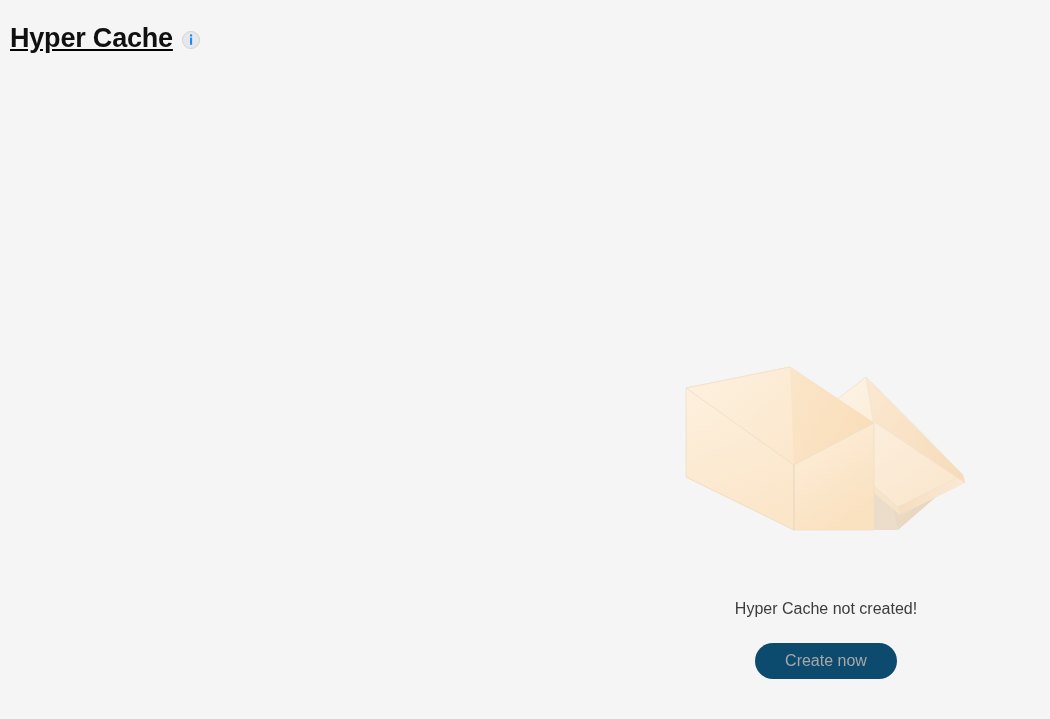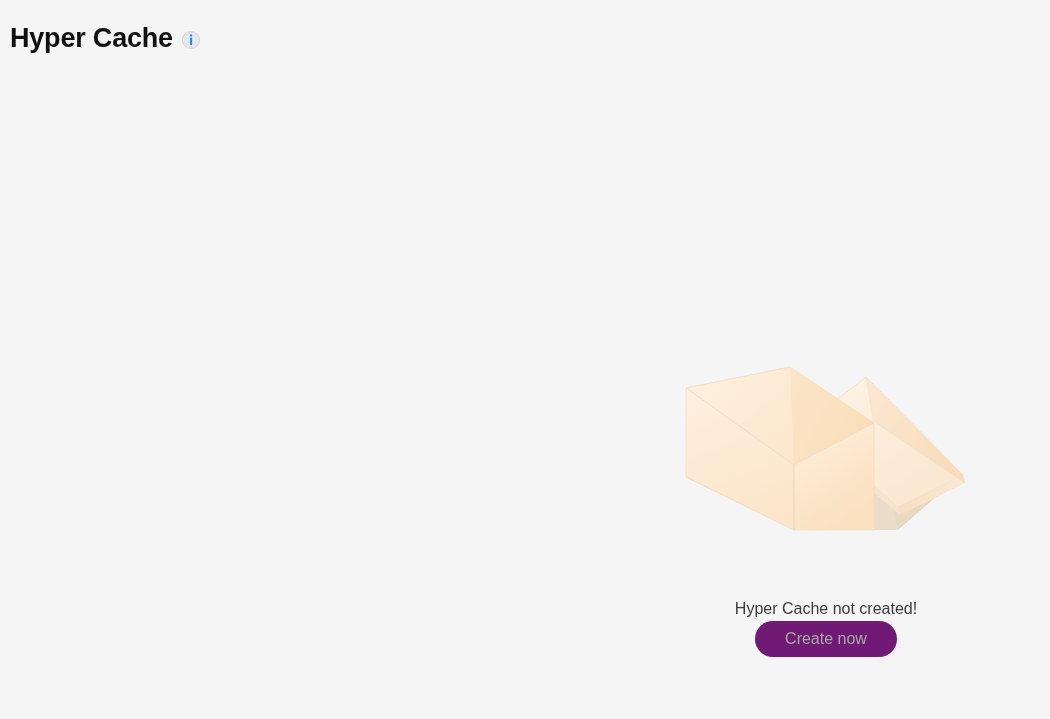--- a/index.html
+++ b/index.html
@@ -18,20 +18,21 @@
   }
 
   
   .page-header {
     position: absolute;
     left: 10px;
     top: 22px;
     display: flex;
     align-items: center;
     gap: 9px;
+    text-decoration: underline;
   }
   .page-title {
     font-size: 27px;
     font-weight: bold;
     color: #101010;
     letter-spacing: -0.2px;
     line-height: 32px;
     white-space: nowrap;
   }
   .info-icon {
@@ -67,26 +68,26 @@
   }
   .empty-message {
     margin-top: 64px;
     font-size: 16px;
     color: #3c3c3c;
     line-height: 20px;
     text-align: center;
     white-space: nowrap;
   }
   .create-button {
-    margin-top: 2px;
+    margin-top: 24px;
     width: 142px;
     height: 36px;
     border: none;
     border-radius: 18px;
-    background: #701a75;
+    background: #0c4a6e;
     color: #a8a8a8;
     font-family: "Liberation Sans", sans-serif;
     font-size: 16px;
     line-height: 36px;
     text-align: center;
     padding: 0;
     cursor: default;
   }
 </style>
 </head>

